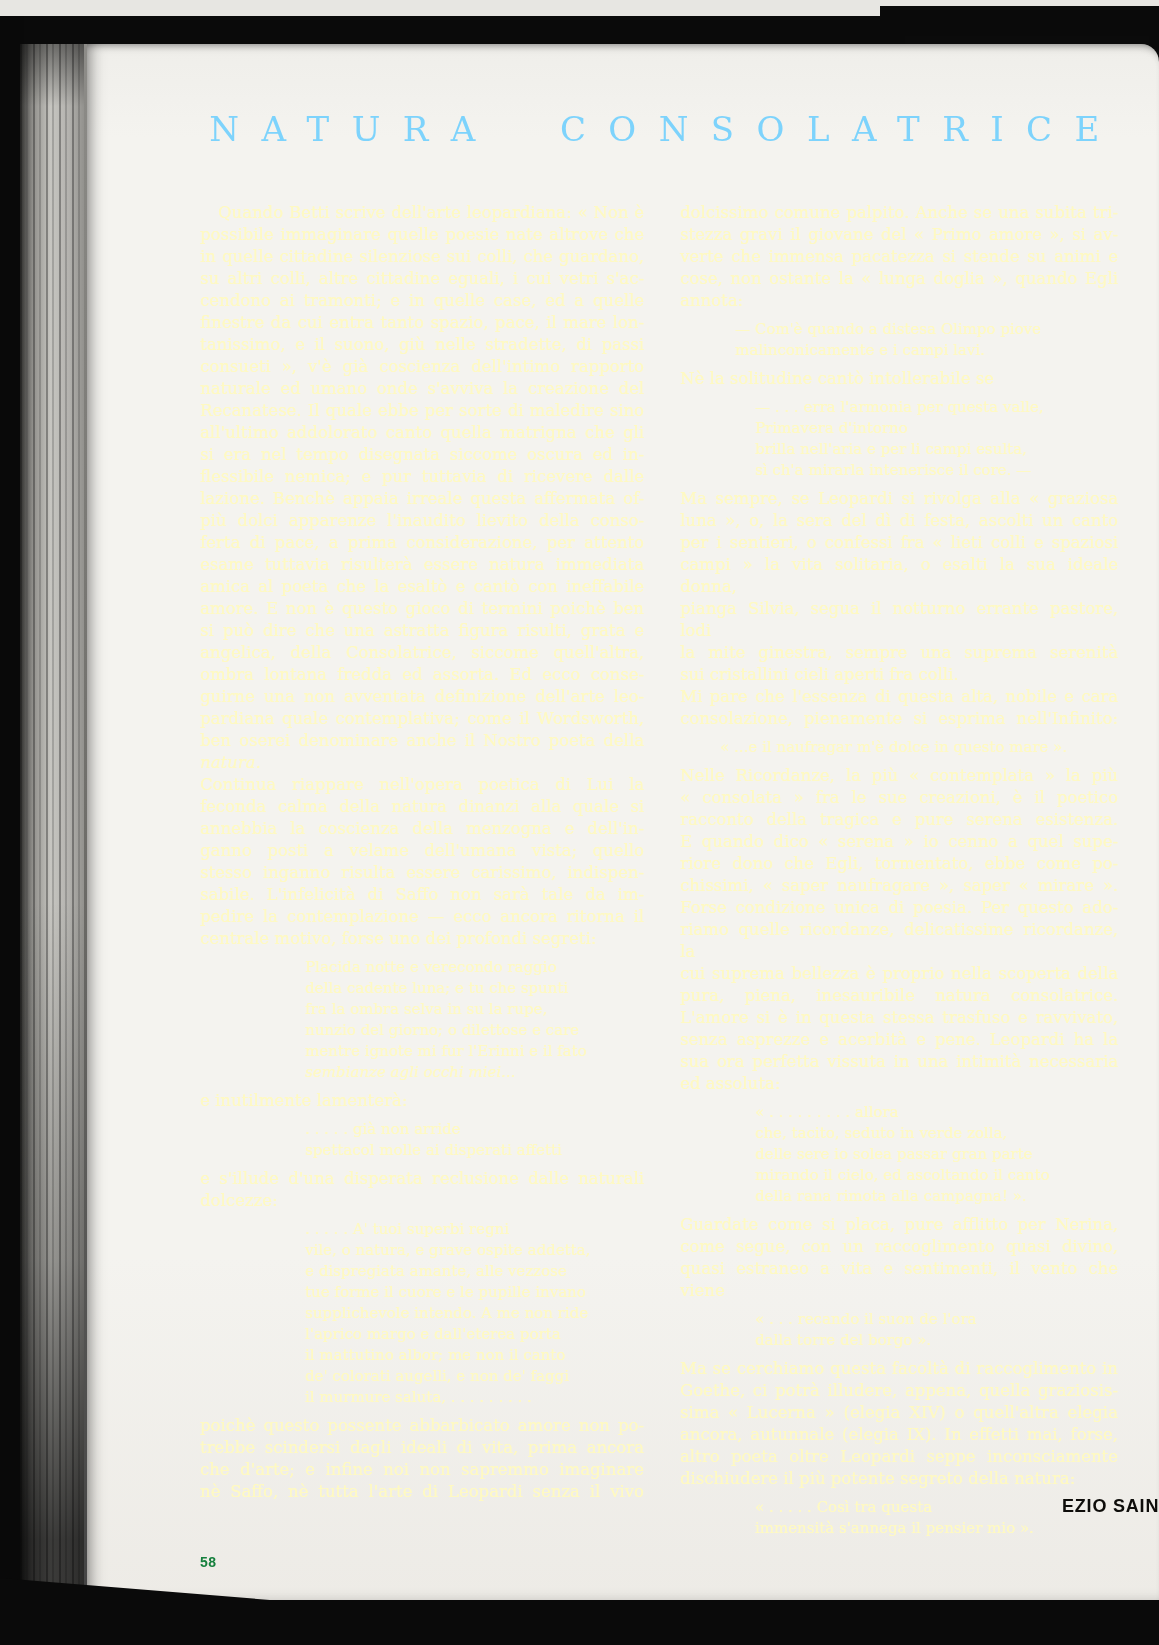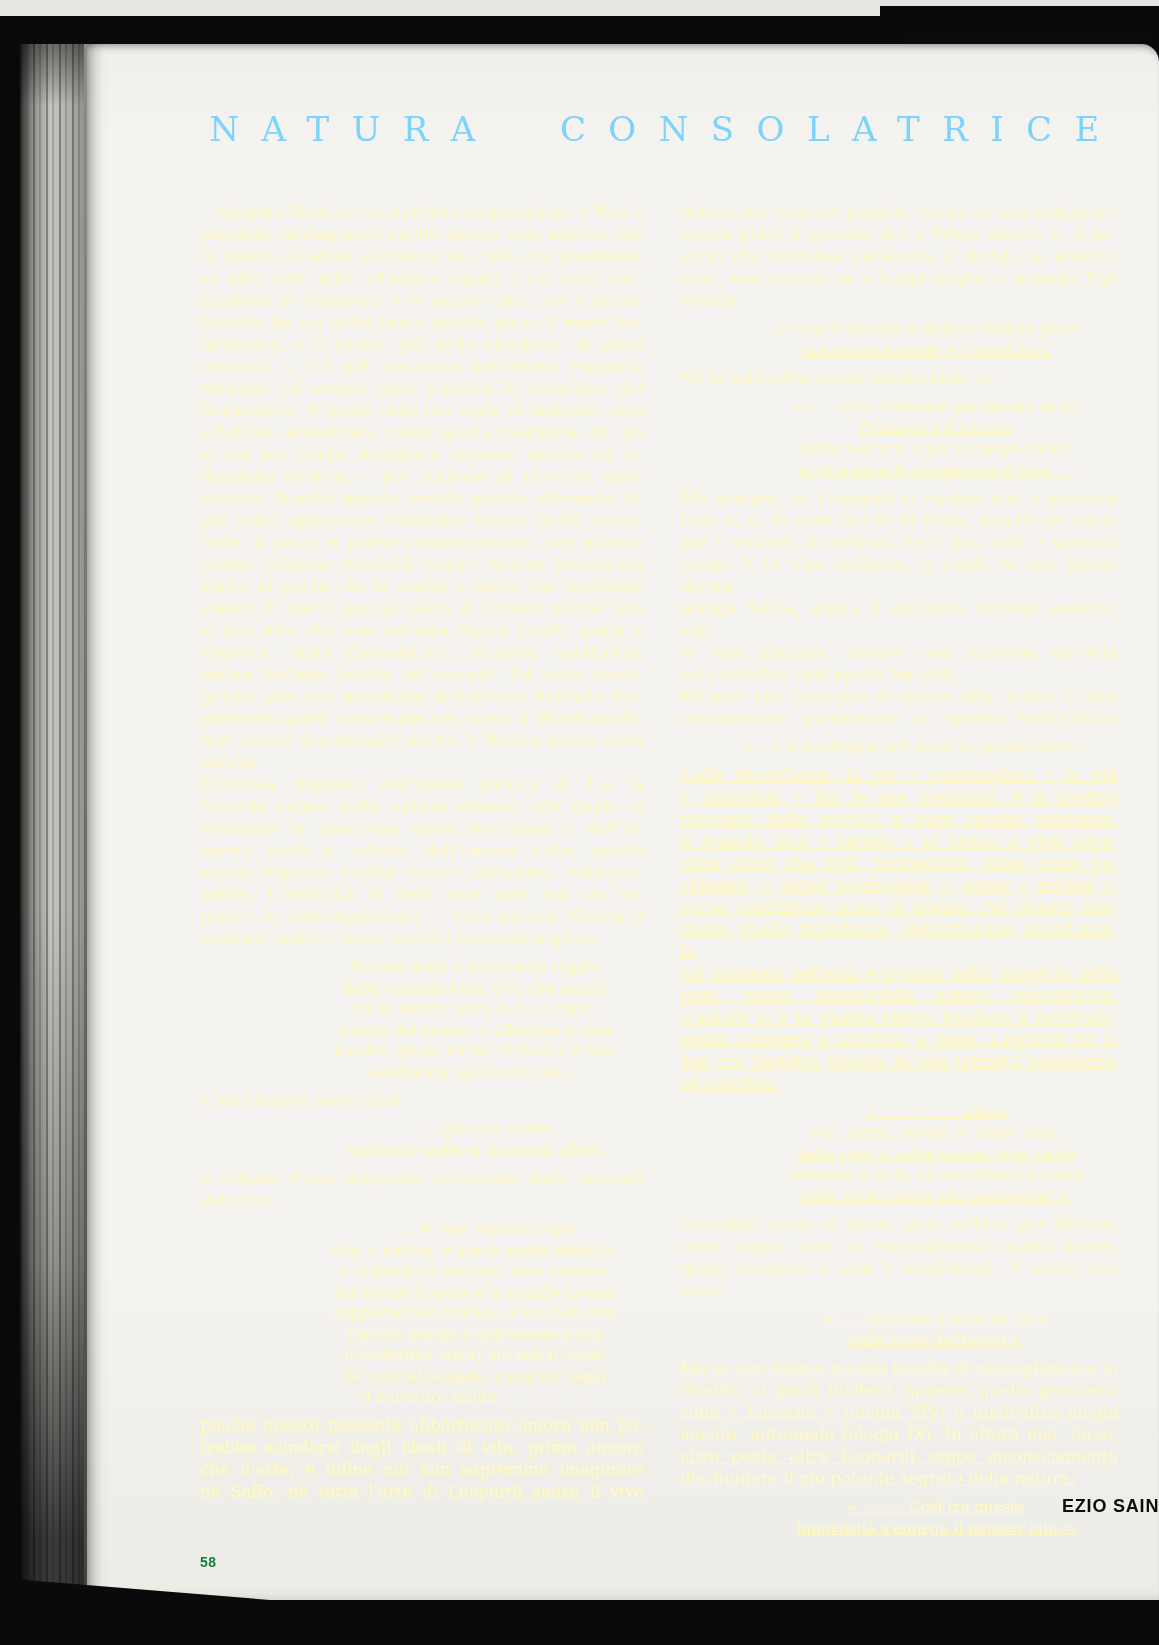--- a/index.html
+++ b/index.html
@@ -35,32 +35,32 @@
 
   
   .title{
     position:absolute;left:188px;top:86px;width:955px;
     text-align:center;white-space:nowrap;
     font-size:34px;font-weight:normal;color:#7dd3fc;
     letter-spacing:0.66em;word-spacing:0.85em;
   }
   .col{position:absolute;top:202px;color:#fef9c3;}
   .col-left{left:200px;width:444px;}
-  .col-right{left:680px;width:438px;text-decoration:underline;}
+  .col-right{left:680px;width:438px;}
   .block.para{margin:0;}
   .block.verse{margin:7px 0;}
   .para .line{
     font-size:16.5px;line-height:22px;
     text-align:justify;text-align-last:justify;
     text-shadow:0 0 .4px currentColor;
   }
   .para .line.end{text-align-last:left;}
   .para .line.first-indent{text-indent:18px;}
   .verse .line{
-    font-size:15px;line-height:21px;text-align:center;
+    font-size:15px;line-height:21px;text-align:left;
     text-shadow:0 0 .3px currentColor;
   }
   .line.em{font-style:italic;}
   .page-number{
     position:absolute;left:200px;top:1554px;
     font-family:"Liberation Sans",sans-serif;font-weight:bold;
     font-size:14px;color:#15803d;letter-spacing:.5px;
   }
   .signature{
     position:absolute;right:-6px;top:1496px;
@@ -137,21 +137,21 @@
       <div class="line">. . . . . già non arride</div>
       <div class="line">spettacol molle ai disperati affetti</div>
     </div>
     <div class="block para">
       <div class="line">e s'illude d'una disperata reclusione dalle naturali</div>
       <div class="line end">dolcezze:</div>
     </div>
     <div class="block verse" style="margin-left: 105px;">
       <div class="line">. . . . . A' tuoi superbi regni</div>
       <div class="line">vile, o natura, e grave ospite addetta,</div>
-      <div class="line">e dispregiata amante, cose vezzose</div>
+      <div class="line">e dispregiata amante, alle vezzose</div>
       <div class="line">tue forme il cuore e le pupille invano</div>
       <div class="line">supplichevole intendo. A me non ride</div>
       <div class="line">l'aprico margo e dall'eterea porta</div>
       <div class="line">il mattutino albor; me non il canto</div>
       <div class="line">de' colorati augelli, e non de' faggi</div>
       <div class="line">il murmure saluta, . . . . . . . . .</div>
     </div>
     <div class="block para">
       <div class="line">poichè questo possente abbarbicato amore non po-</div>
       <div class="line">trebbe scindersi dagli ideali di vita, prima ancora</div>

